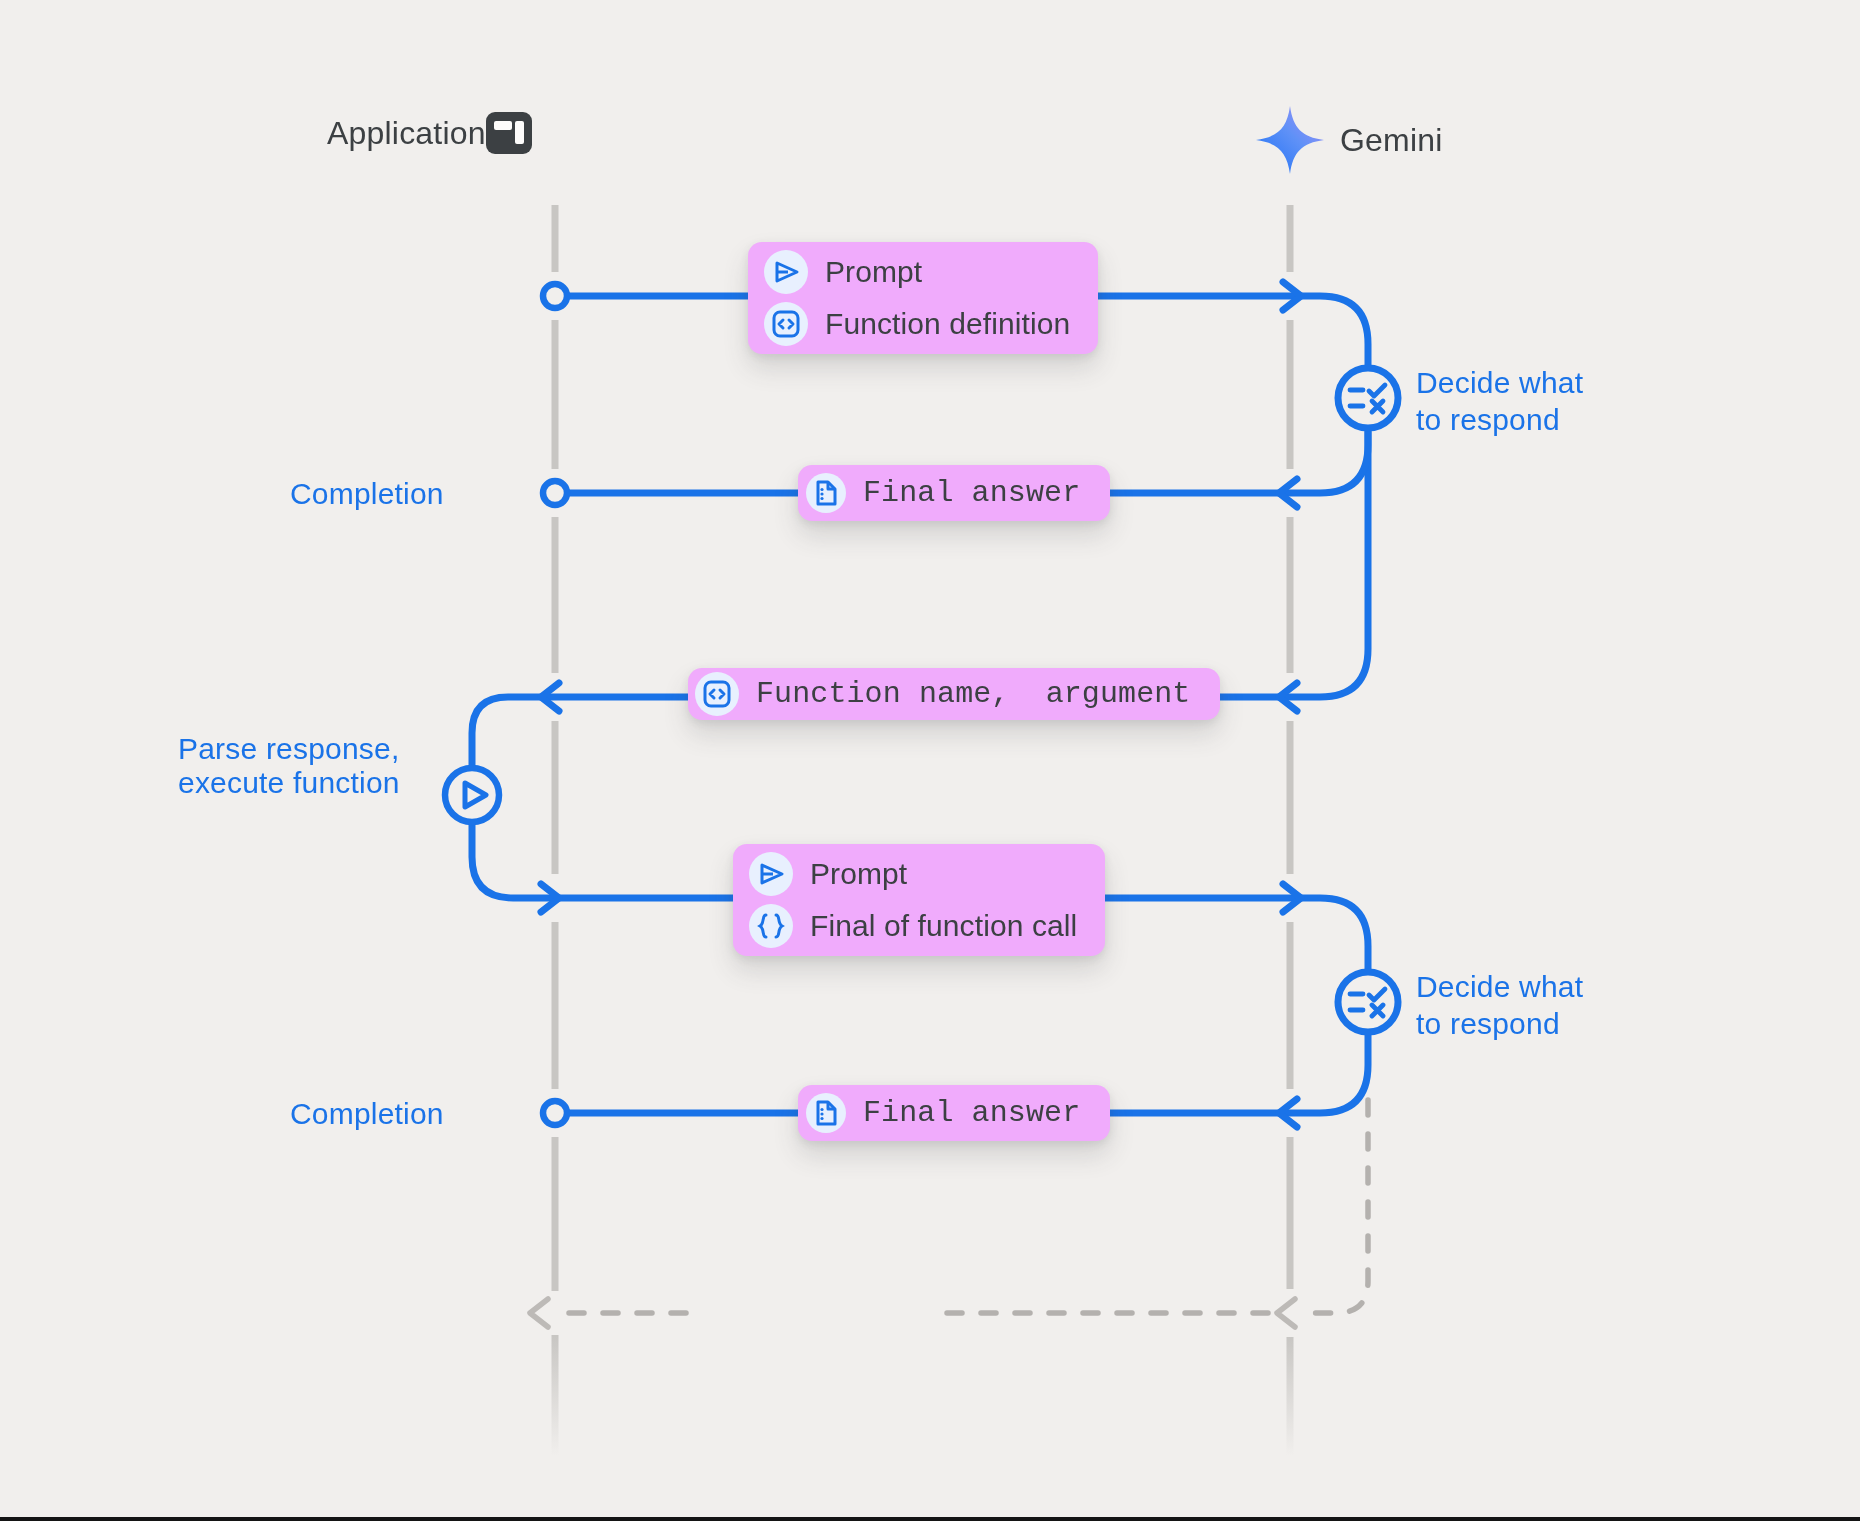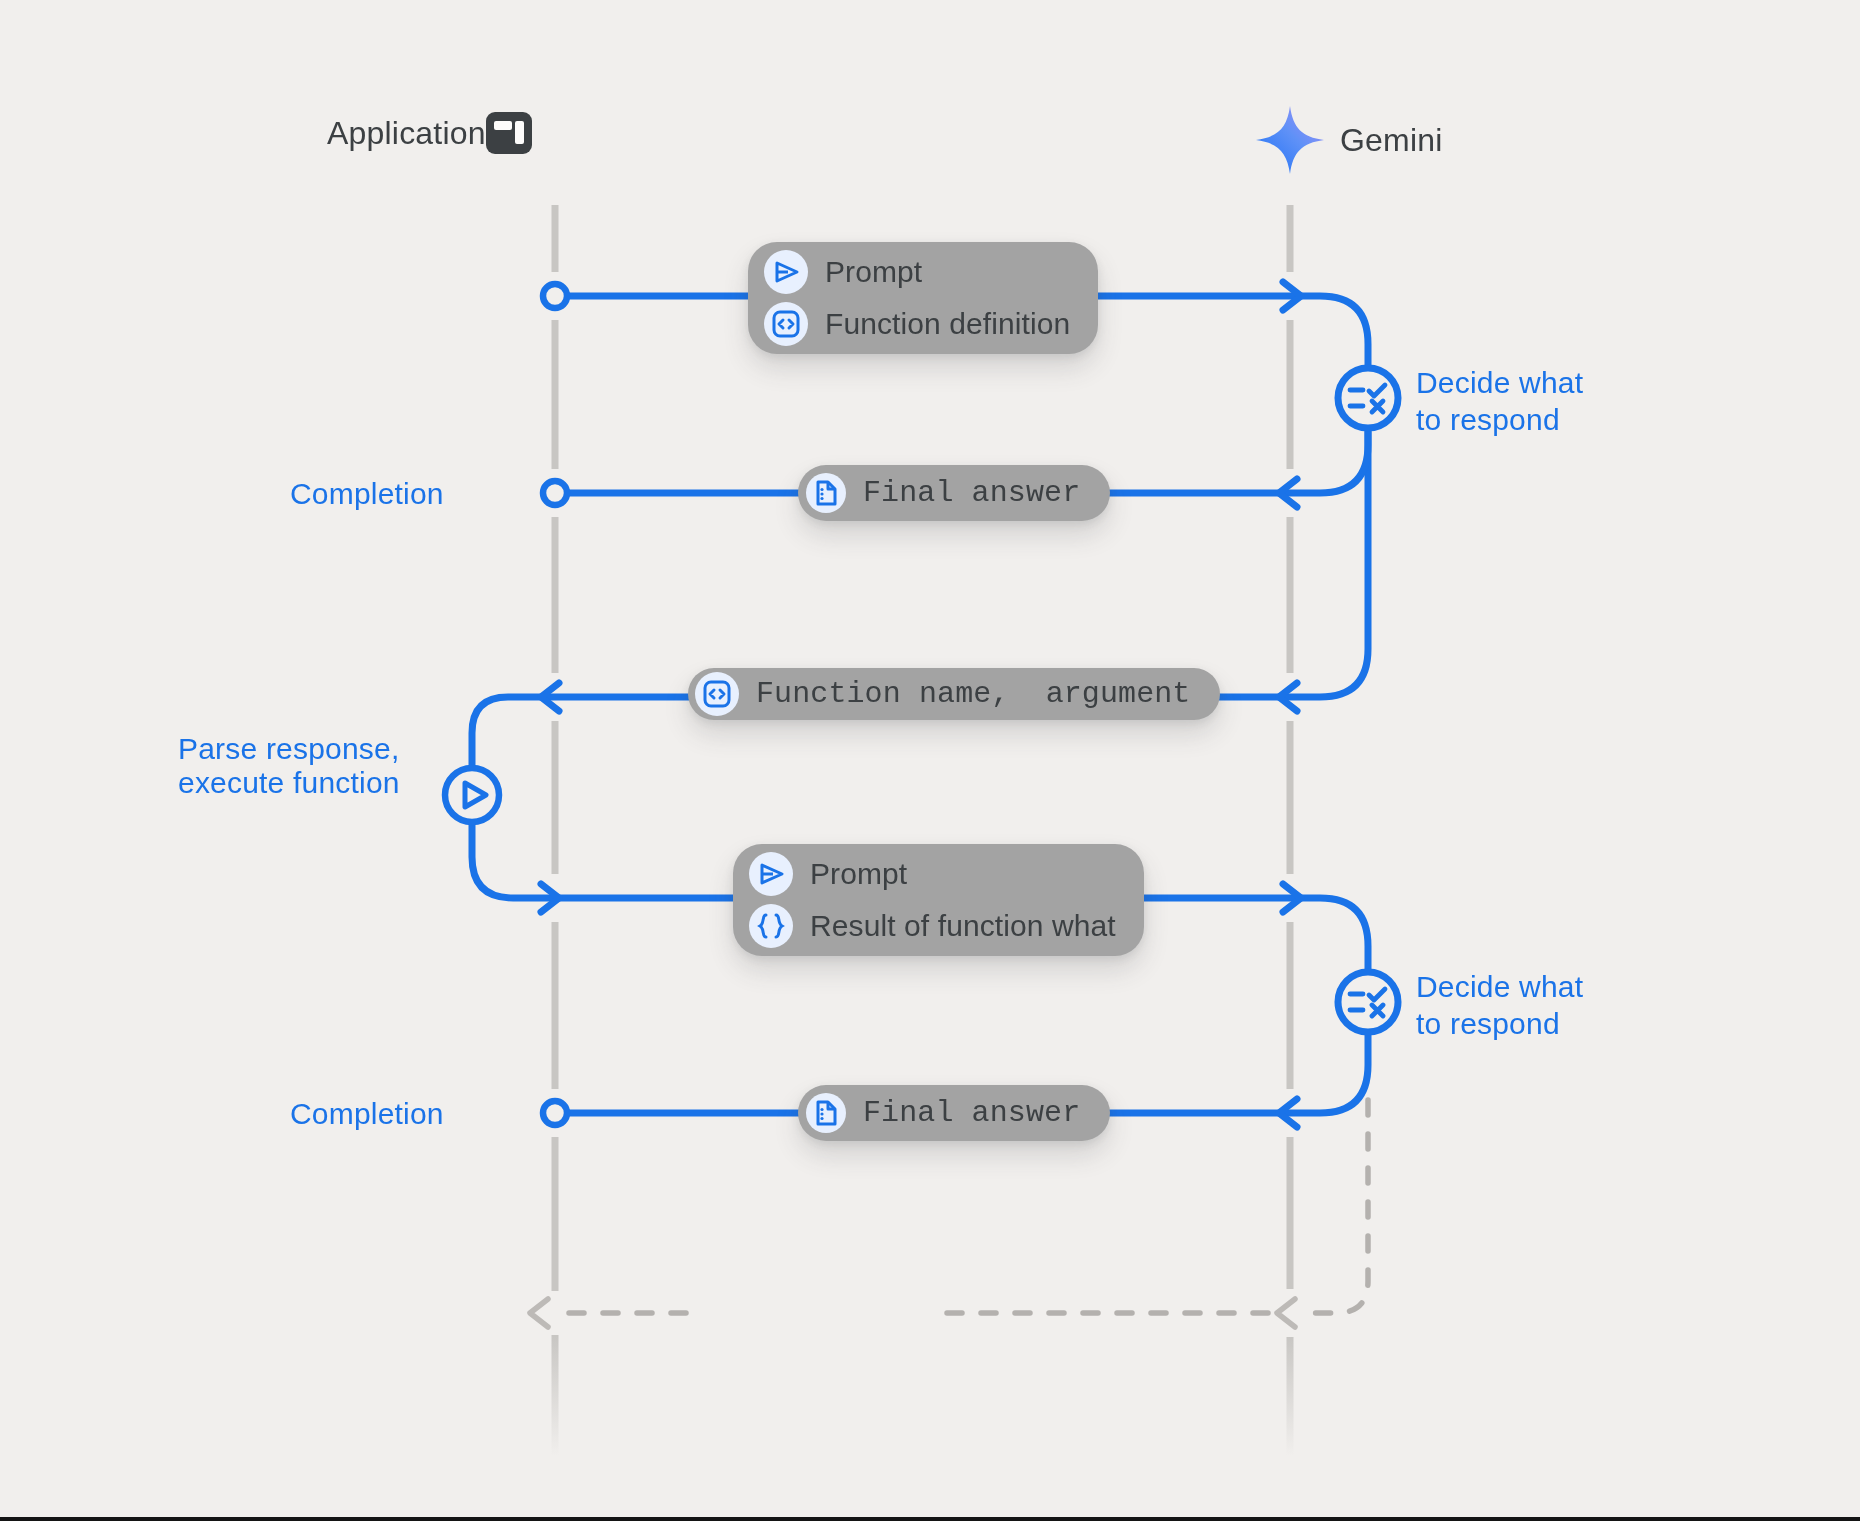--- a/index.html
+++ b/index.html
@@ -3,21 +3,21 @@
 <meta charset="utf-8">
 <style>
   html,body{margin:0;padding:0;background:#f1efed;}
   body{font-family:"Liberation Sans",sans-serif;-webkit-font-smoothing:antialiased;}
   #stage{position:relative;width:1860px;height:1521px;background:#f1efed;overflow:hidden;}
   #wires{position:absolute;inset:0;z-index:1;}
   
   .actor{position:absolute;display:flex;align-items:center;z-index:3;}
   .actor-label{font-size:32px;font-weight:500;color:#3c4043;letter-spacing:.2px;}
   
-  .pill{position:absolute;z-index:4;background:#a3a3a3;border-radius:29px;
+  .pill{position:absolute;z-index:4;background:#f0abfc;border-radius:14px;
         box-shadow:0 14px 26px rgba(60,64,67,.16),0 3px 8px rgba(60,64,67,.10);
         display:flex;flex-direction:column;justify-content:space-evenly;padding:0 28px 0 16px;}
   .pill.single{flex-direction:row;align-items:center;gap:17px;padding:0 30px 0 8px;font-family:Liberation Mono, monospace;}
   .pill-row{display:flex;align-items:center;gap:17px;}
   .chip{flex:0 0 auto;width:44px;height:44px;border-radius:50%;background:#e8f0fe;
         display:flex;align-items:center;justify-content:center;}
   .chip.sm{width:40px;height:40px;}
   .pill-label{font-size:30px;color:#3c4043;white-space:pre;letter-spacing:.1px;}
   
   .blue-label{position:absolute;z-index:3;color:#1a73e8;font-size:30px;line-height:37px;letter-spacing:.2px;}
@@ -177,21 +177,21 @@
       </span>
       <span class="pill-label">Prompt</span>
     </div>
     <div class="pill-row">
       <span class="chip">
         <svg width="44" height="44" viewBox="0 0 44 44">
           <path d="M17 11 C12.5 11 16 19 11 22 C16 25 12.5 33 17 33" fill="none" stroke="#1a73e8" stroke-width="3" stroke-linecap="round"></path>
           <path d="M27 11 C31.5 11 28 19 33 22 C28 25 31.5 33 27 33" fill="none" stroke="#1a73e8" stroke-width="3" stroke-linecap="round"></path>
         </svg>
       </span>
-      <span class="pill-label">Result of function what</span>
+      <span class="pill-label">Final of function call</span>
     </div>
   </div>
 
   <div class="pill single" style="left:798px;top:1085px;height:56px;">
     <span class="chip sm">
       <svg width="40" height="40" viewBox="0 0 40 40">
         <path d="M12 9 H22 L29 16 V31 H12 Z" fill="none" stroke="#1a73e8" stroke-width="3" stroke-linejoin="round"></path>
         <path d="M22 9 V16 H29" fill="none" stroke="#1a73e8" stroke-width="3" stroke-linejoin="round"></path>
         <circle cx="16" cy="16.5" r="1.6" fill="#1a73e8"></circle>
         <circle cx="16" cy="21" r="1.6" fill="#1a73e8"></circle>

